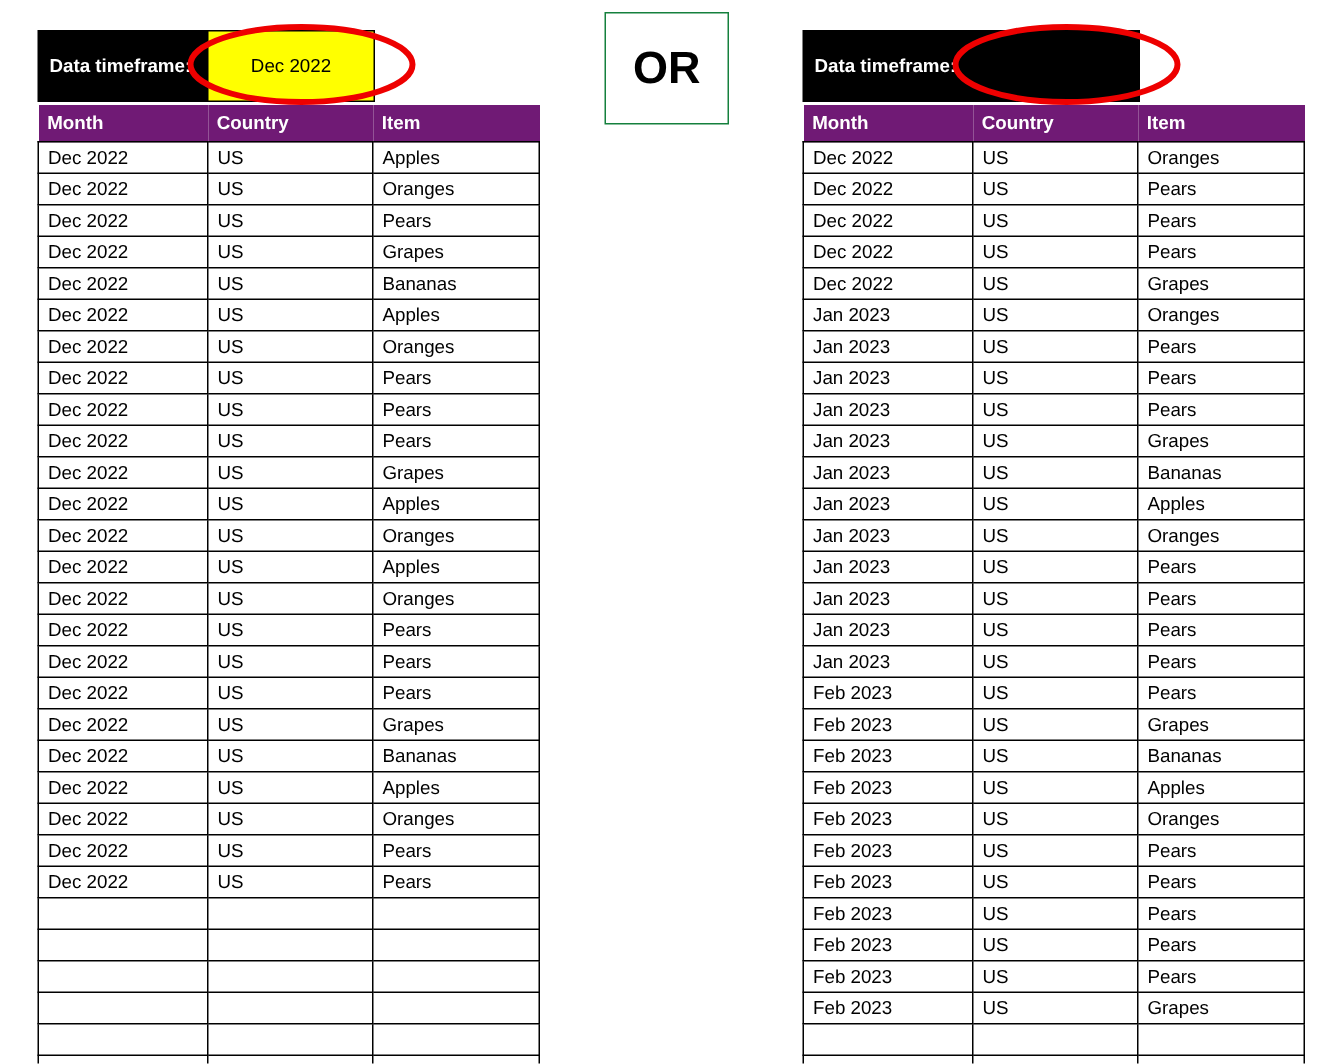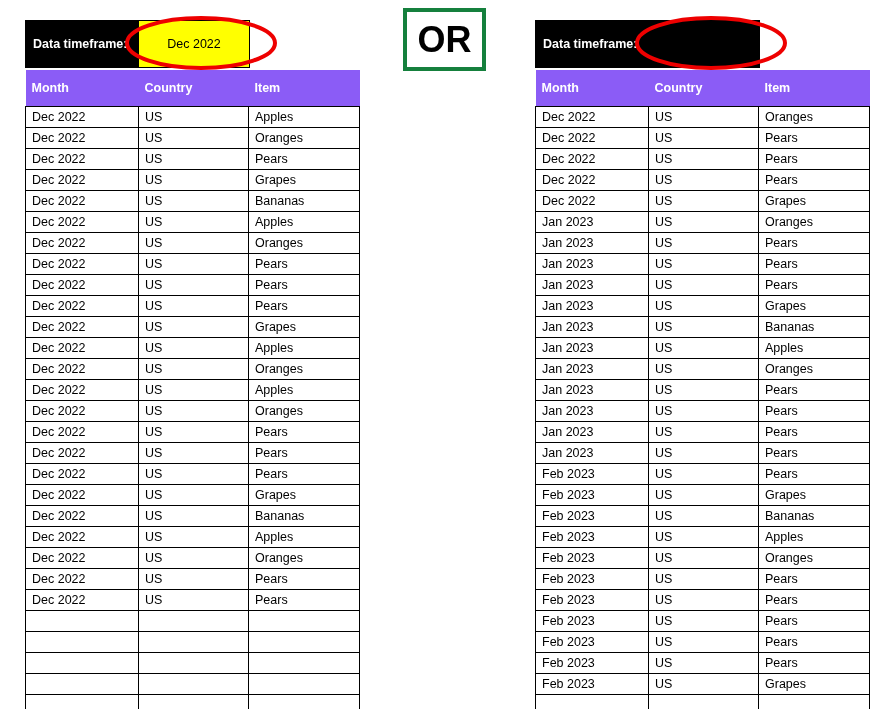--- a/index.html
+++ b/index.html
@@ -76,26 +76,26 @@
     border-collapse: collapse;
     table-layout: fixed;
     width: 334px;
     margin-top: 2px;
   }
   table.data-grid col.c-month   { width: 113px; }
   table.data-grid col.c-country { width: 110px; }
   table.data-grid col.c-item    { width: 111px; }
 
   table.data-grid th {
-    background: #8b5cf6;
+    background: #701a75;
     color: #ffffff;
     font-weight: bold;
     font-size: 12.5px;
     text-align: left;
-    height: 36px;
+    height: 24px;
     padding: 0 0 0 6px;
     border: none;
     white-space: nowrap;
   }
   table.data-grid td {
     border: 1px solid #000000;
     height: 20px;
     font-size: 12.5px;
     color: #000000;
     padding: 0 0 0 6px;
@@ -104,28 +104,28 @@
     line-height: 18px;
   }
   table.data-grid tr.empty-row td { color: transparent; }
 
   
   #or-box {
     position: absolute;
     left: 403px;
     top: 8px;
     width: 83px;
-    height: 63px;
-    border: 4px solid #15803d;
+    height: 75px;
+    border: 1px solid #15803d;
     background: #ffffff;
     display: flex;
     align-items: center;
     justify-content: center;
     font-weight: bold;
-    font-size: 36px;
+    font-size: 30px;
     color: #000000;
     box-sizing: border-box;
   }
 </style>
 </head>
 <body>
 
 <div class="panel" id="panel-left">
   <div class="timeframe-banner">
     <span class="timeframe-label">Data timeframe:</span>

